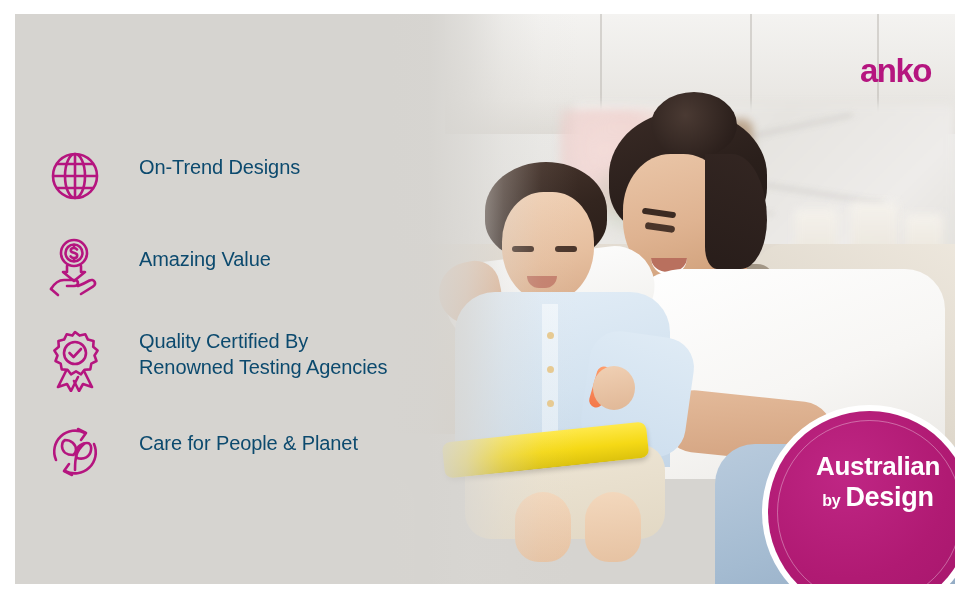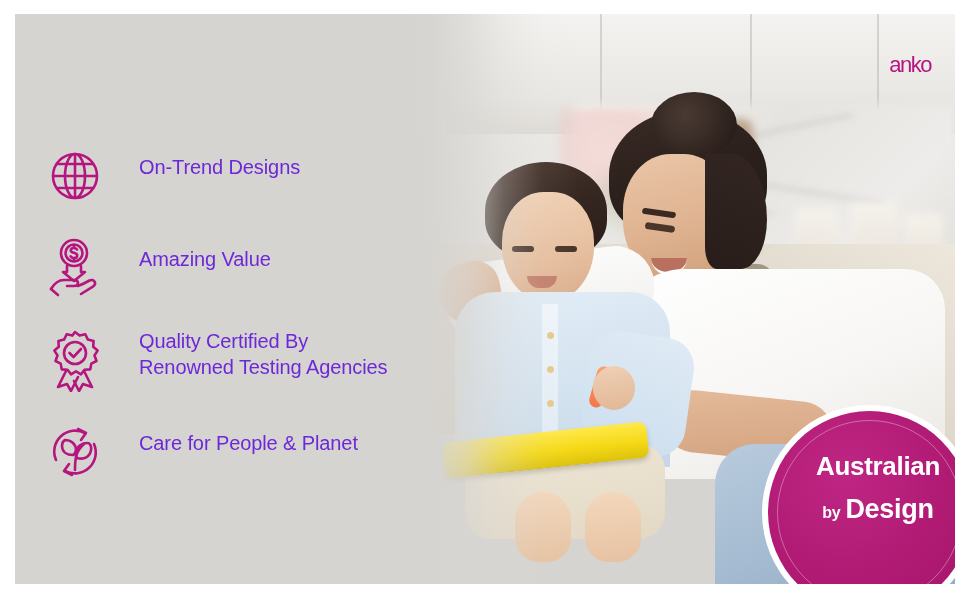--- a/index.html
+++ b/index.html
@@ -117,40 +117,40 @@
       rgba(220,218,214,.06) 56%,
       rgba(220,218,214,0) 60%);}
 
   
   .content{position:absolute;left:0;top:0;width:940px;height:570px;}
 
   .headline{position:absolute;left:33px;top:36px;
     font-size:33px;font-weight:700;letter-spacing:-.4px;color:#b5157f;white-space:nowrap;}
 
   .logo{position:absolute;right:24px;top:38px;
-    font-size:22px;font-weight:400;letter-spacing:-1.5px;color:#b5157f;}
+    font-size:33px;font-weight:700;letter-spacing:-1.5px;color:#b5157f;}
 
   .features{position:absolute;left:20px;top:126px;width:430px;}
   .feature{position:relative;height:92px;}
   .feature .ico{position:absolute;left:8px;top:4px;width:64px;height:64px;}
   .feature .ico svg{display:block;width:64px;height:64px;}
   .feature .txt{position:absolute;left:104px;top:14px;
-    font-size:20px;font-weight:500;line-height:26px;color:#6d28d9;letter-spacing:-.1px;white-space:pre-line;}
+    font-size:20px;font-weight:500;line-height:26px;color:#0c4a6e;letter-spacing:-.1px;white-space:pre-line;}
   .feature.two-line .txt{top:4px;}
 
   
   .roundel{position:absolute;left:747px;top:391px;width:215px;height:215px;border-radius:50%;
     background:#ffffff;}
   .roundel-fill{position:absolute;left:6px;top:6px;width:203px;height:203px;border-radius:50%;
     background:radial-gradient(circle at 38% 32%,#bf2684 0%,#b01a73 55%,#a4166b 100%);}
   .roundel-ring{position:absolute;left:15px;top:15px;width:183px;height:183px;border-radius:50%;
     border:1.5px solid rgba(255,255,255,.34);}
   .roundel-txt{position:absolute;left:16px;top:46px;width:180px;text-align:center;color:#fff;}
   .r-line1{font-size:26px;font-weight:700;letter-spacing:-.3px;line-height:30px;padding-left:20px;}
-  .r-line2{font-size:27px;font-weight:700;letter-spacing:-.3px;line-height:32px;padding-left:20px;margin-top:12px;}
+  .r-line2{font-size:27px;font-weight:700;letter-spacing:-.3px;line-height:32px;padding-left:20px;margin-top:0;}
   .r-by{font-size:16px;font-weight:700;vertical-align:baseline;margin-right:5px;}
 </style>
 </head>
 <body>
 
 <div class="banner">
   <div class="card">
 
     <div class="photo">
       <div class="bg-wall"></div>

